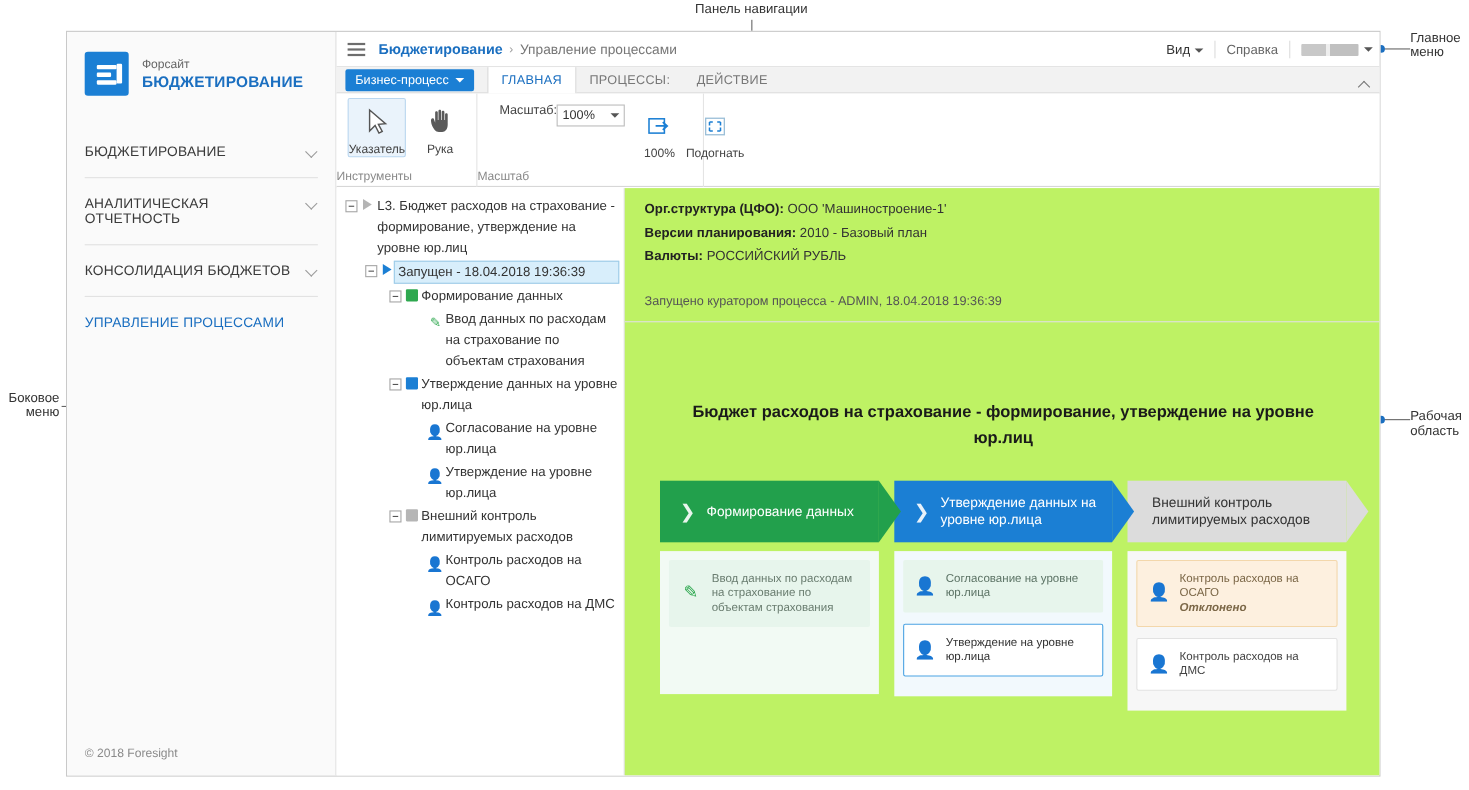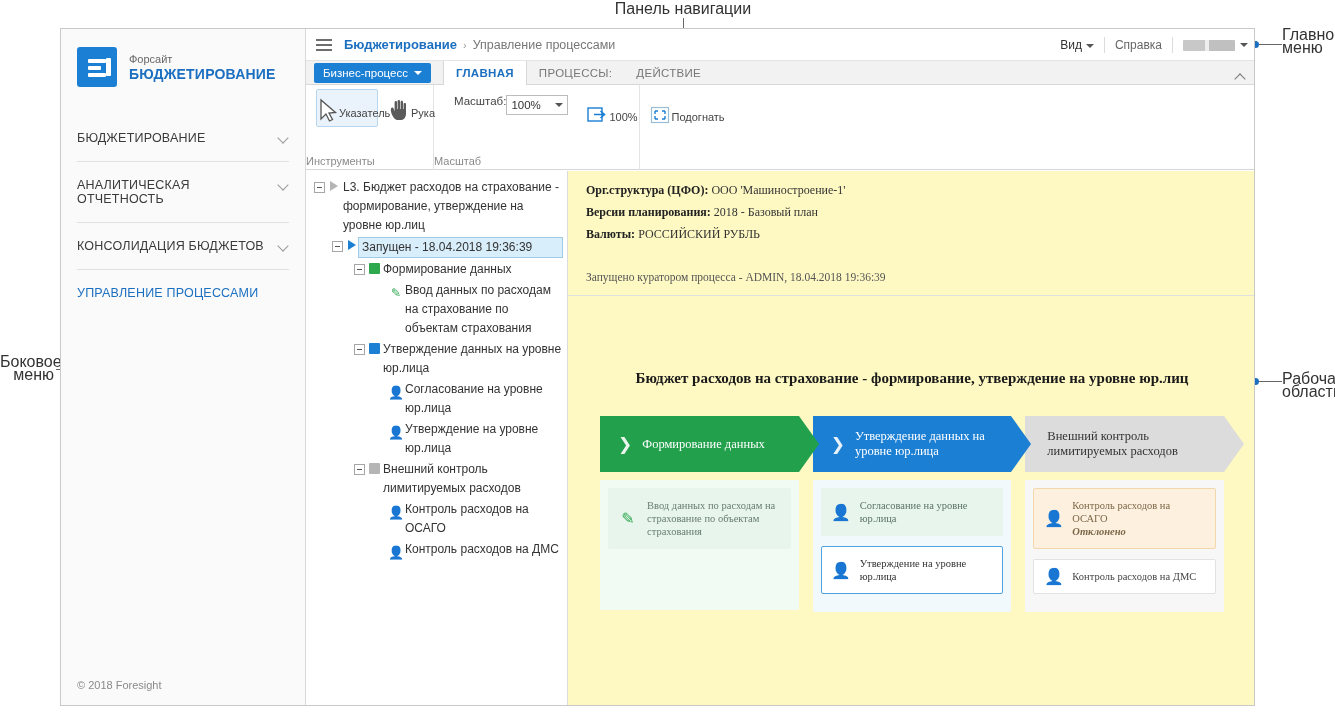--- a/index.html
+++ b/index.html
@@ -10,21 +10,21 @@
     font-family: "Liberation Sans", sans-serif;
     font-size: 12px;
     color: #333;
     overflow: hidden;
   }
   #root { position: relative; width: 1335px; height: 718px; }
 
   
   .callout-label {
     position: absolute;
-    font-size: 16px;
+    font-size: 12px;
     color: #333;
     line-height: 13px;
     text-align: center;
     white-space: pre-line;
   }
   .callout-line {
     position: absolute;
     background: #666;
     height: 1px;
   }
@@ -178,21 +178,21 @@
     color: #777;
     letter-spacing: 0.3px;
     cursor: pointer;
   }
   .rib-tab.active {
     background: #ffffff;
     color: #1b6fc0;
     border-left: 1px solid #d7d7d7;
     border-right: 1px solid #d7d7d7;
     margin-bottom: -1px;
-    font-weight: bold;
+    font-weight: normal;
   }
   .rib-collapse {
     position: absolute; right: 10px; bottom: 2px;
     width: 10px; height: 10px;
     cursor: pointer;
   }
   .rib-collapse:before {
     content: ""; position: absolute; left: 0; top: 3px;
     width: 7px; height: 7px;
     border-left: 1.5px solid #777; border-top: 1.5px solid #777;
@@ -215,21 +215,21 @@
     flex-direction: column;
     justify-content: flex-start;
   }
   .rib-group-inner { display: flex; align-items: flex-start; padding: 4px 10px 0 10px; gap: 8px; }
   .rib-group-title {
     position: absolute; bottom: 3px; left: 0; right: 0;
     text-align: left; font-size: 11px; color: #8a8a8a;
   }
   .rib-btn {
     width: 62px;
-    display: flex; flex-direction: row; align-items: center;
+    display: flex; flex-direction: column; align-items: center;
     padding-top: 6px;
     font-size: 11px; color: #444; cursor: pointer;
     border: 1px solid transparent;
     border-radius: 2px;
   }
   .rib-btn.selected { border-color: #b9d6ef; background: #eaf3fb; }
   .rib-btn .ic { height: 30px; display: flex; align-items: center; justify-content: center; }
   .rib-btn .lbl { margin-top: 4px; text-align: center; line-height: 12px; }
 
   .scale-row { display: flex; flex-direction: row; padding: 6px 8px 0 10px; }
@@ -290,23 +290,22 @@
   .ic-pencil { color: #2ea84f; font-size: 12px; }
   .ic-person-green { color: #2ea84f; font-size: 13px; }
   .ic-person-blue { color: #1b7fd4; font-size: 13px; }
   .ic-person-orange { color: #e8a33d; font-size: 13px; }
   .ic-person-gray { color: #b5b5b5; font-size: 13px; }
 
   
   .work-area {
     position: relative;
     flex: 1;
-    background: #fef9c3;
+    background: #bef264;
     overflow: hidden;
-    font-family: Liberation Serif, serif;
   }
   .info-block { padding: 12px 18px 0 18px; }
   .info-row { font-size: 12px; margin-bottom: 7px; }
   .info-row b { color: #222; }
   .info-row span { color: #333; }
   .started-line {
     padding: 22px 18px 12px 18px;
     font-size: 11.5px; color: #555;
     border-bottom: 1px solid #e0e0e0;
   }
@@ -621,21 +620,21 @@
 
         <div class="work-area">
 
           <div class="info-block">
             <div class="info-row">
               <b>Орг.структура (ЦФО):</b>
               <span>ООО 'Машиностроение-1'</span>
             </div>
             <div class="info-row">
               <b>Версии планирования:</b>
-              <span>2018 - Базовый план</span>
+              <span>2010 - Базовый план</span>
             </div>
             <div class="info-row">
               <b>Валюты:</b>
               <span>РОССИЙСКИЙ РУБЛЬ</span>
             </div>
           </div>
 
           <div class="started-line">Запущено куратором процесса - ADMIN, 18.04.2018 19:36:39</div>
 
           <div class="diagram-title">Бюджет расходов на страхование - формирование,  утверждение на уровне юр.лиц</div>

